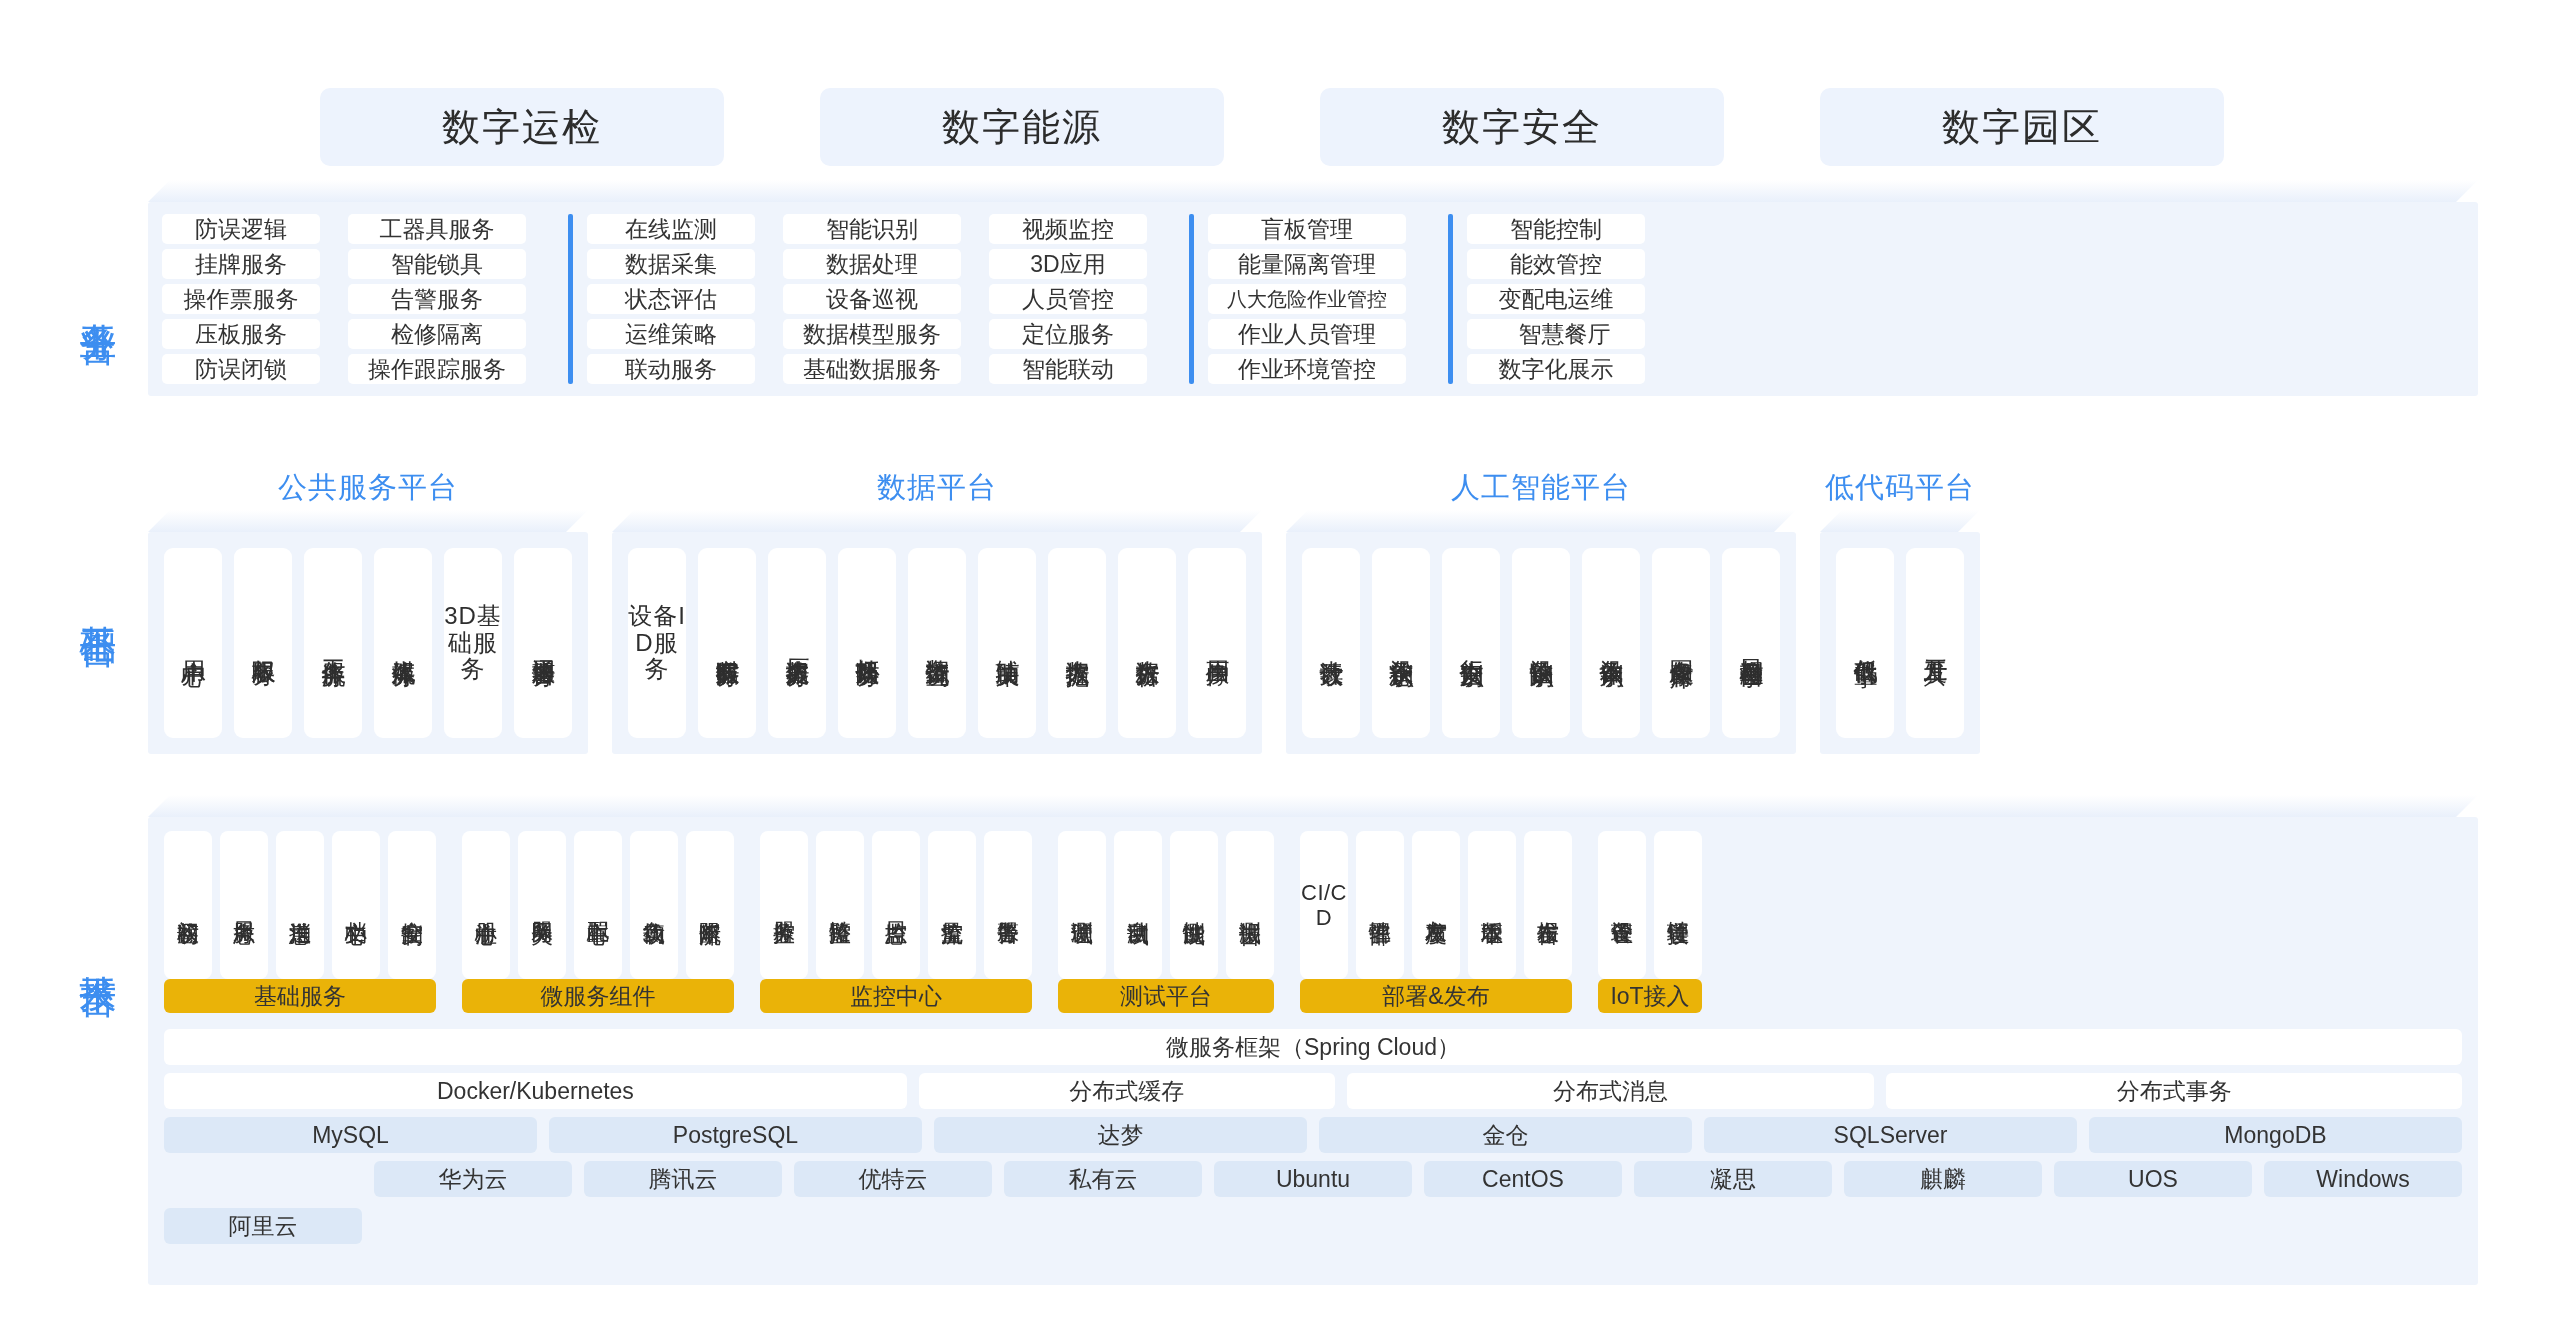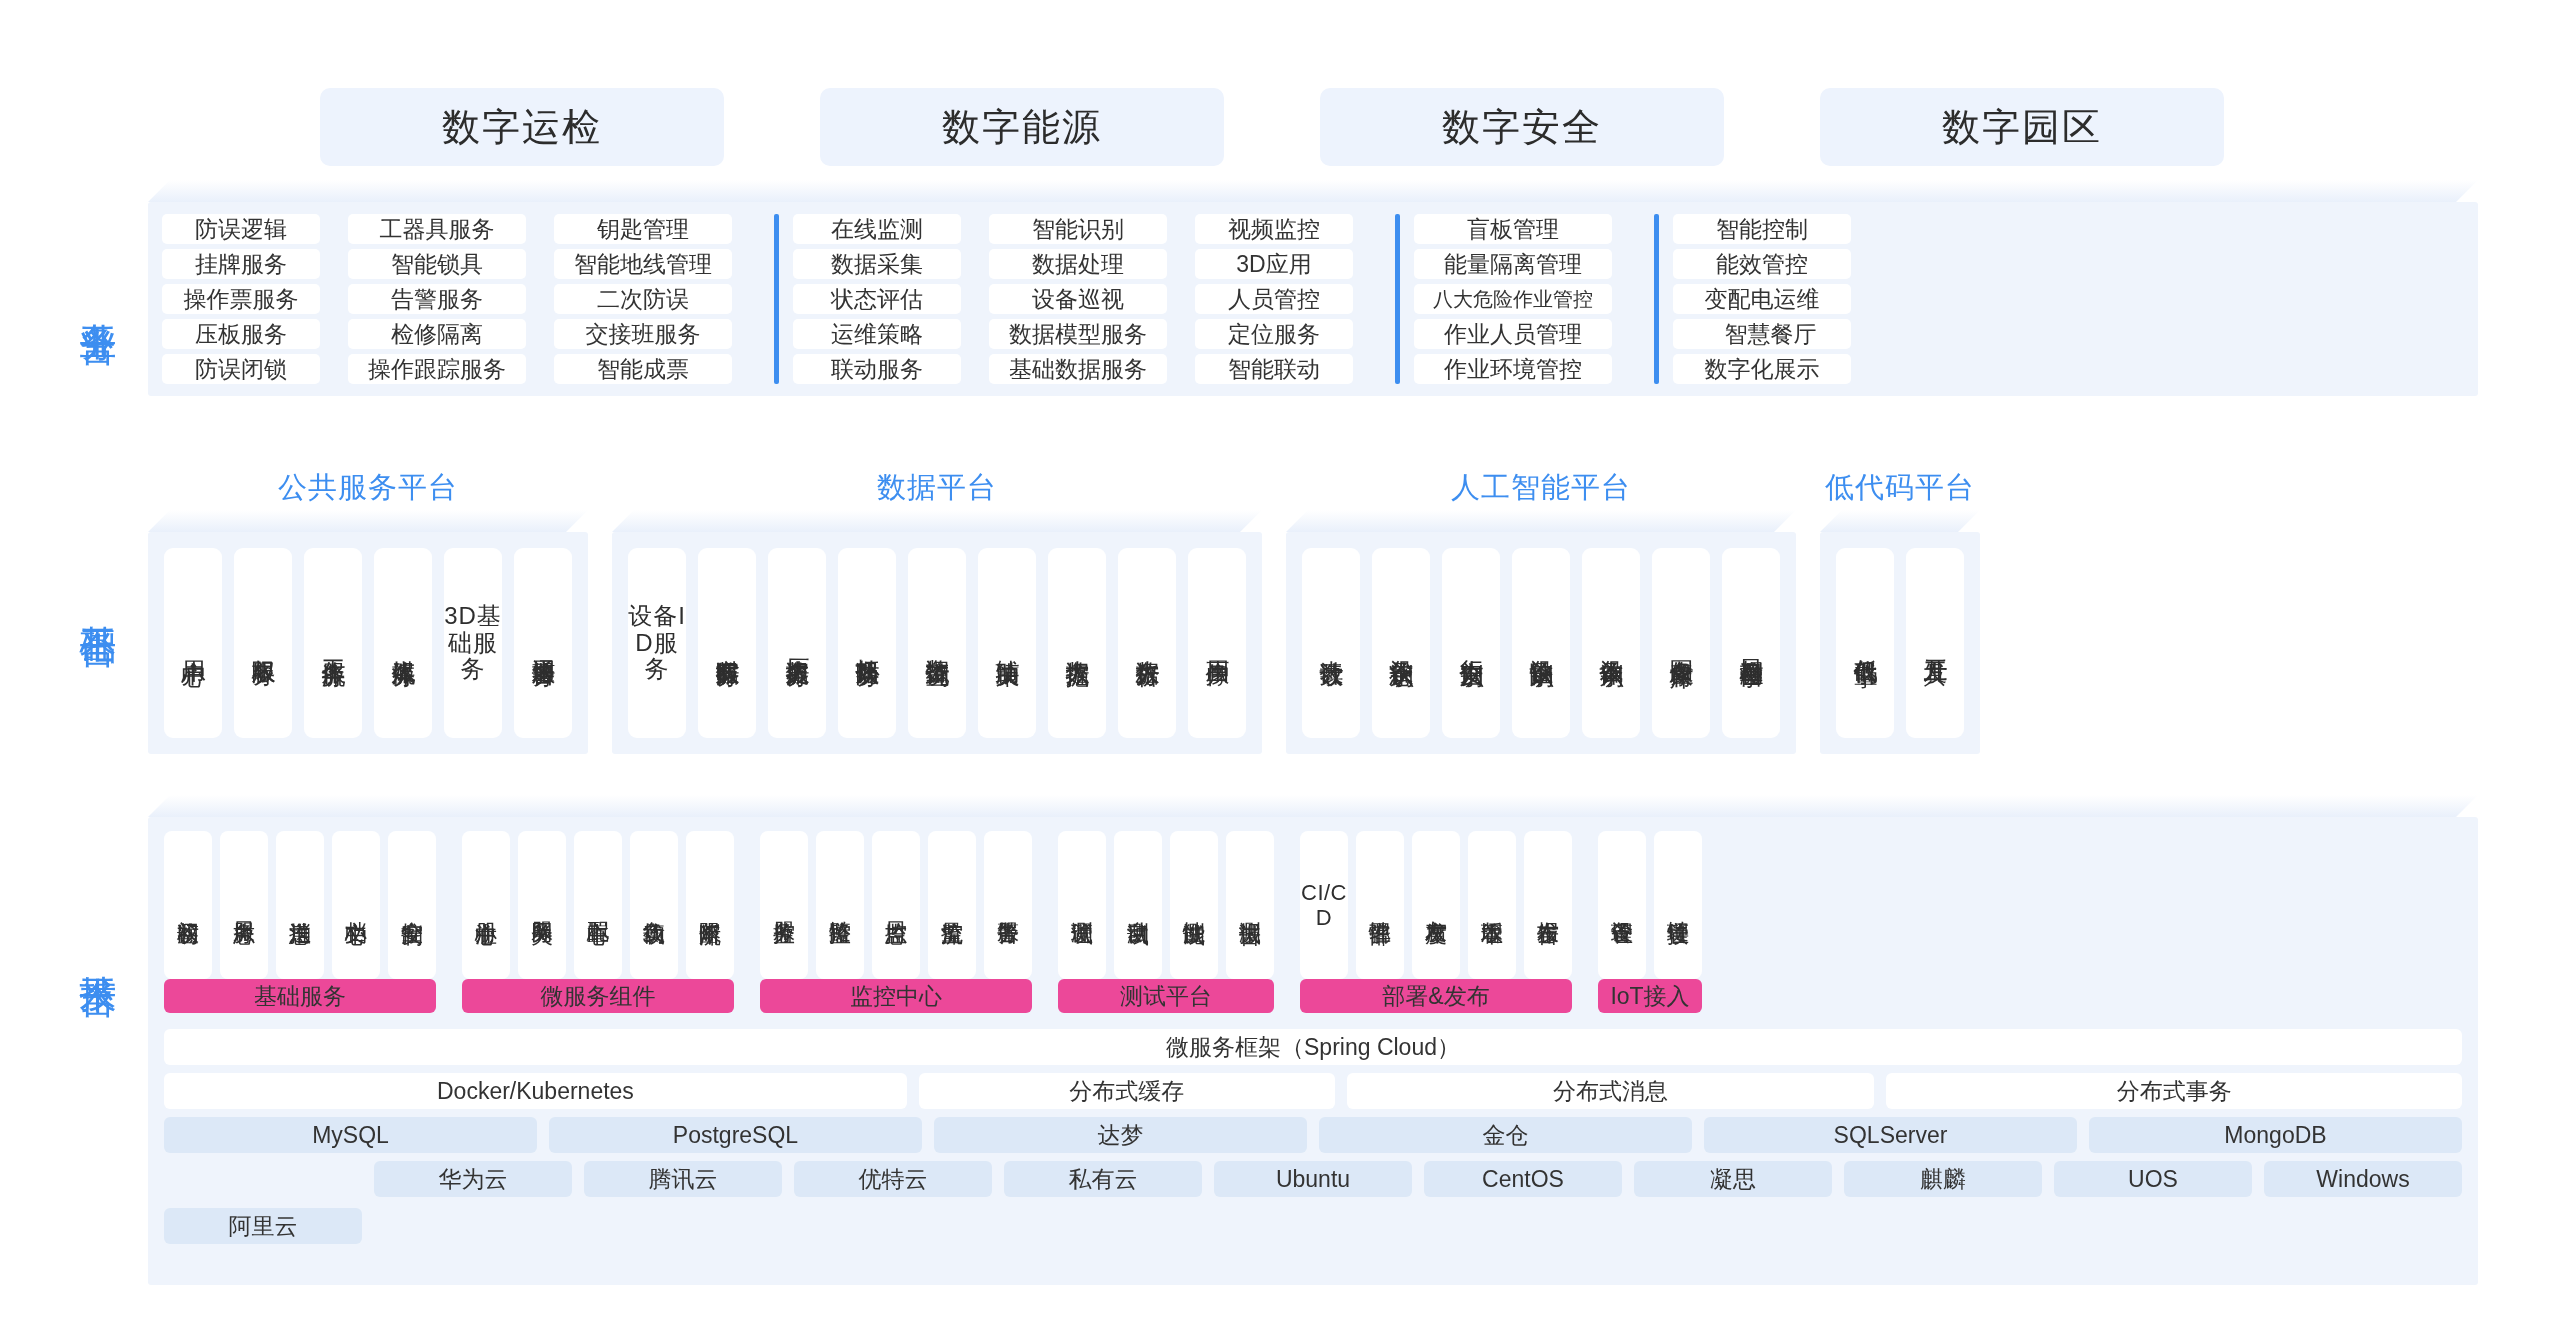--- a/index.html
+++ b/index.html
@@ -102,21 +102,21 @@
   .tgroup-cards { display: flex; gap: 8px; height: 148px; }
   .tcard {
     background: #ffffff; border-radius: 8px; width: 48px; height: 148px;
     display: flex; align-items: center; justify-content: center;
     writing-mode: vertical-rl; text-orientation: upright;
     font-size: 22px; color: #2e2e2e; line-height: 1.1; letter-spacing: 0.5px;
   }
   .tcard.hz { writing-mode: horizontal-tb; text-orientation: mixed;
     word-break: break-all; text-align: center; line-height: 1.15; }
   .tbar {
-    margin-top: 0; height: 34px; background: #ec4899; border-radius: 6px;
+    margin-top: 0; height: 34px; background: #eab308; border-radius: 6px;
     display: flex; align-items: center; justify-content: center;
     font-size: 23px; color: #333333; white-space: nowrap;
   }
   .tgap { width: 26px; }
 
   .fullbar {
     height: 36px; background: #ffffff; border-radius: 6px; margin-top: 8px;
     display: flex; align-items: center; justify-content: center;
     font-size: 23px; color: #333333;
   }
@@ -160,27 +160,20 @@
             <div class="biz-cell" style="width: 158px;">操作票服务</div>
             <div class="biz-cell" style="width: 158px;">压板服务</div>
             <div class="biz-cell" style="width: 158px;">防误闭锁</div>
           </div>
           <div class="biz-col" style="width: 192px; margin-right: 14px;">
             <div class="biz-cell" style="width: 178px;">工器具服务</div>
             <div class="biz-cell" style="width: 178px;">智能锁具</div>
             <div class="biz-cell" style="width: 178px;">告警服务</div>
             <div class="biz-cell" style="width: 178px;">检修隔离</div>
             <div class="biz-cell" style="width: 178px;">操作跟踪服务</div>
-          </div>
-          <div class="biz-col" style="width: 192px; margin-right: 14px;">
-            <div class="biz-cell" style="width: 178px;">钥匙管理</div>
-            <div class="biz-cell" style="width: 178px;">智能地线管理</div>
-            <div class="biz-cell" style="width: 178px;">二次防误</div>
-            <div class="biz-cell" style="width: 178px;">交接班服务</div>
-            <div class="biz-cell" style="width: 178px;">智能成票</div>
           </div>
         </div>
         <div style="width: 14px;"></div>
         <div class="vdiv"></div>
         <div style="width: 14px;"></div>
         <div class="biz-group">
           <div class="biz-col" style="width: 182px; margin-right: 14px;">
             <div class="biz-cell" style="width: 168px;">在线监测</div>
             <div class="biz-cell" style="width: 168px;">数据采集</div>
             <div class="biz-cell" style="width: 168px;">状态评估</div>

